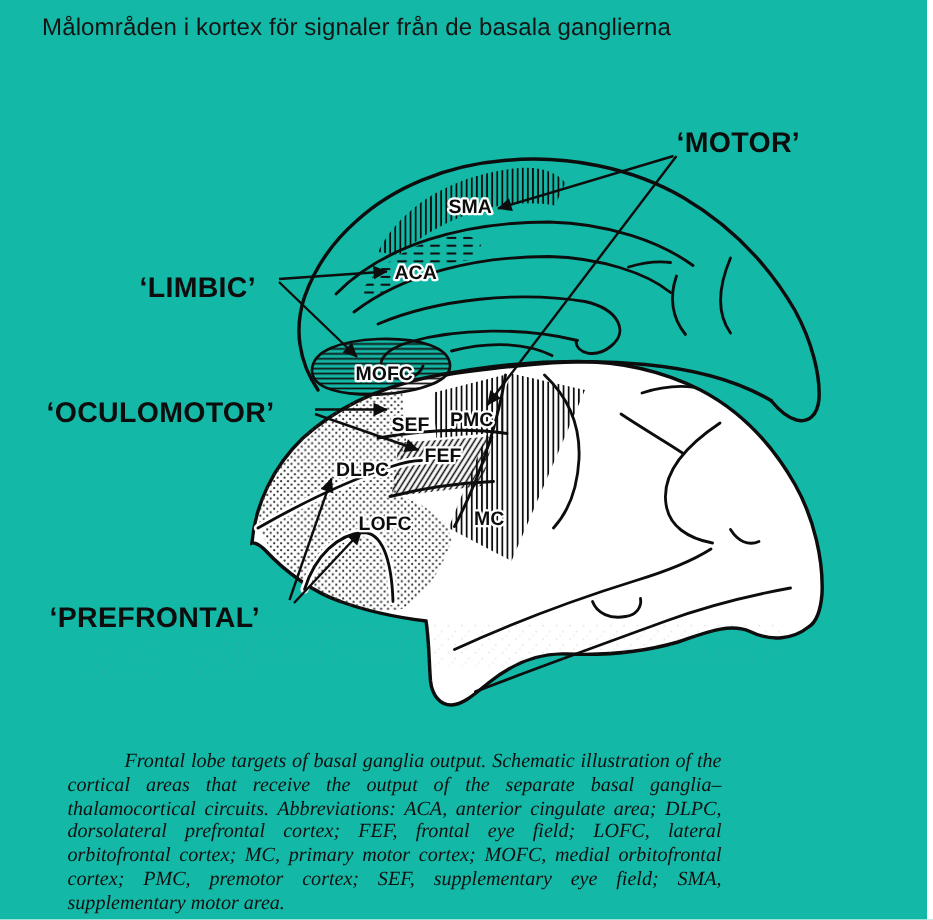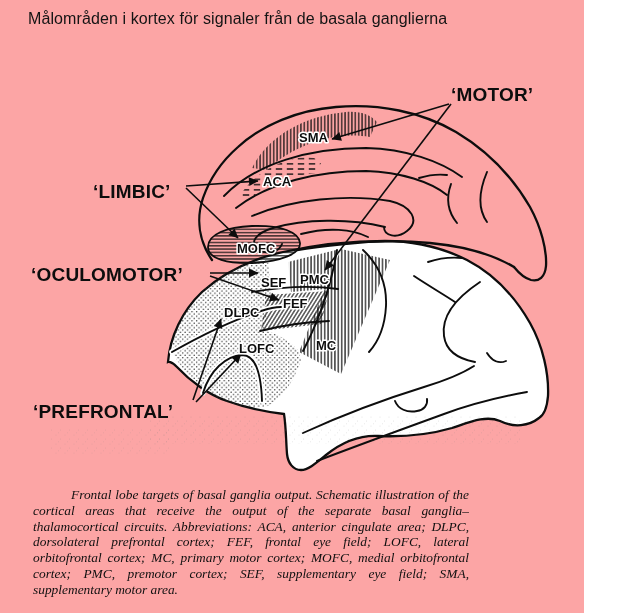--- a/index.html
+++ b/index.html
@@ -1,21 +1,21 @@
 <!DOCTYPE html>
 <html><head>
 <meta charset="utf-8">
 <style>
   html,body{margin:0;padding:0;background:#fff;}
-  .page{position:relative;width:570px;height:613px;background:#fca5a5;overflow:hidden;
-        font-family:"Liberation Sans",sans-serif;color:#141414;padding-left:14px;}
+  .page{position:relative;width:618px;height:613px;background:#14b8a6;overflow:hidden;
+        font-family:"Liberation Sans",sans-serif;color:#141414;}
   .title{position:absolute;left:28px;top:9px;width:560px;
          font:400 16px/1.25 "Liberation Sans",sans-serif;color:#141414;letter-spacing:.1px;}
   .figure-svg{position:absolute;left:0;top:0;width:622px;height:613px;}
-  .caption{position:absolute;left:33px;top:487px;width:436px;margin:0;
+  .caption{position:absolute;left:33px;top:487px;width:436px;margin:12px;
            font:italic 400 13.4px/15.8px "Liberation Serif",serif;color:#101010;
            text-align:justify;text-indent:38px;}
   .outline{fill:none;stroke:#0d0d0d;stroke-width:2.3;stroke-linecap:round;}
   .inner{fill:none;stroke:#0d0d0d;stroke-width:1.9;stroke-linecap:round;}
   .case{fill:none;stroke:#ffffff;stroke-width:5.5;stroke-linecap:round;}
   .arrow{fill:none;stroke:#0d0d0d;stroke-width:1.6;}
   .rl{font:700 13px "Liberation Sans",sans-serif;fill:#0d0d0d;
       paint-order:stroke;stroke:#ffffff;stroke-width:3px;stroke-linejoin:round;}
   .sl{font:700 19px "Liberation Sans",sans-serif;fill:#0d0d0d;letter-spacing:.2px;}
 </style>

